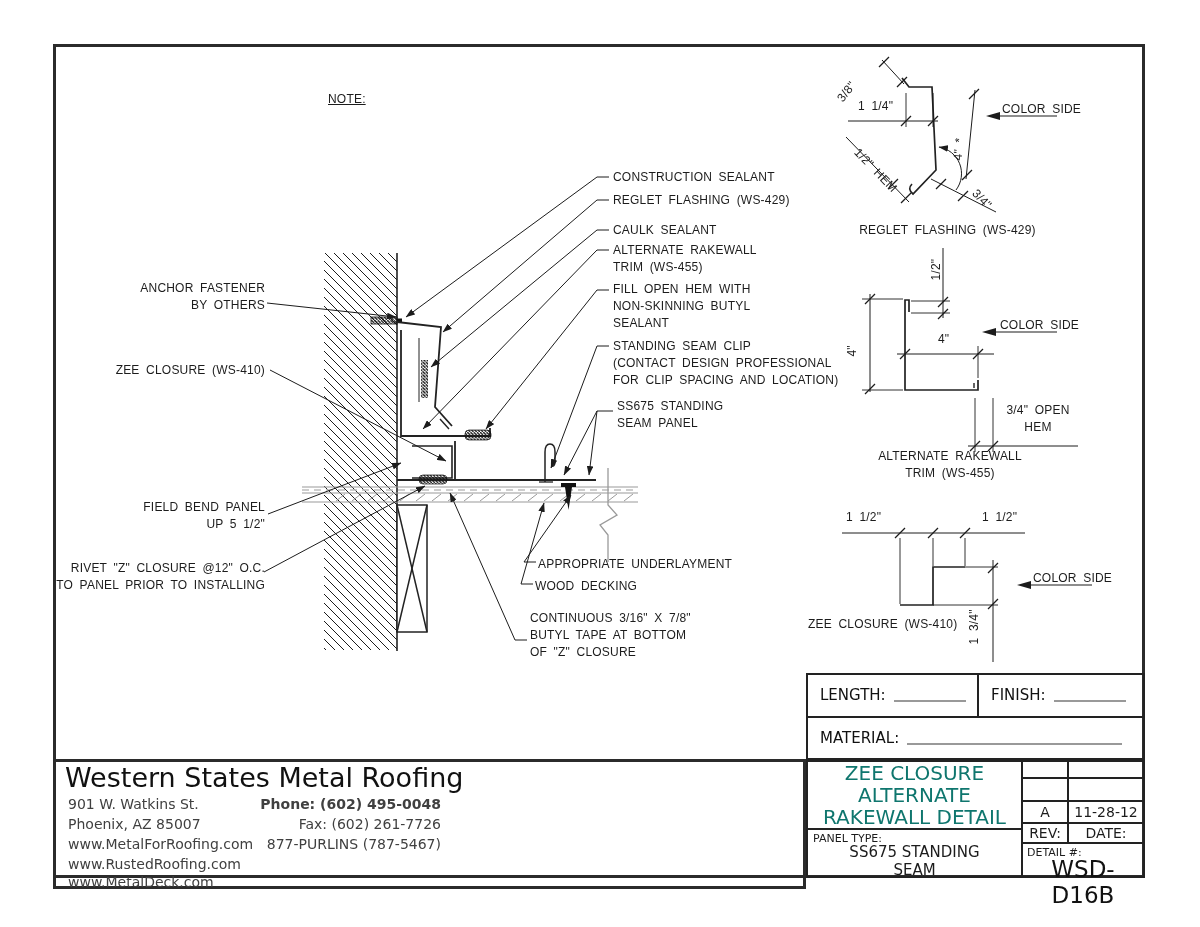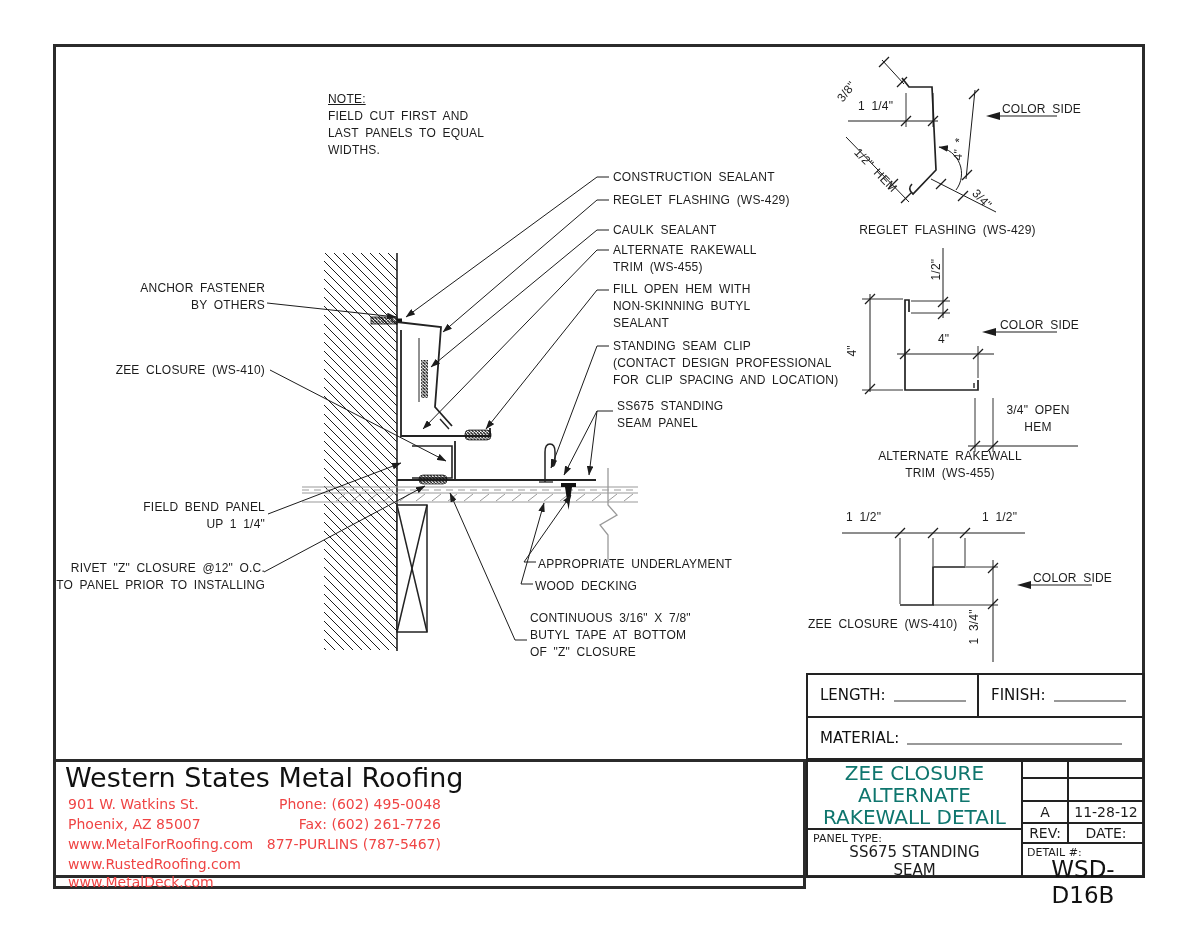--- a/index.html
+++ b/index.html
@@ -42,21 +42,21 @@
              font:14px "DejaVu Sans","Liberation Sans",sans-serif;}
   #trow1{height:15px;} #trow2{height:21px;} #trow3{height:20px;} #trow4{height:18px;}
   #trow5{flex:1;position:relative;border-bottom:none;}
   #trow5 .dlabel{position:absolute;left:4px;top:2px;font:11px "DejaVu Sans","Liberation Sans",sans-serif;}
   #trow5 .dvalue{position:absolute;left:0;right:0;top:12px;text-align:center;
           font:23px "DejaVu Sans","Liberation Sans",sans-serif;color:#111;}
   
   #company{position:absolute;left:53px;top:759px;width:753px;height:130px;
            border:3px solid #2b2b2b;box-sizing:border-box;}
   #cname{position:absolute;left:9px;top:0px;font:27px "DejaVu Sans","Liberation Sans",sans-serif;color:#111;}
-  .cline{position:absolute;font:14px "DejaVu Sans","Liberation Sans",sans-serif;color:#ef4444;}
+  .cline{position:absolute;font:14px "DejaVu Sans","Liberation Sans",sans-serif;color:#404040;}
   .cr{width:200px;text-align:right;}
   svg{position:absolute;left:0;top:0;pointer-events:none;}
 </style>
 </head>
 <body>
 
 <div id="page">
 
   <div id="frame"></div>
 
@@ -167,43 +167,40 @@
       <line x1="994" y1="116" x2="1057" y2="116" stroke="#1c1c1c" stroke-width="1.1"></line>
       <polygon points="986,116 1000,112 1000,120" fill="#1c1c1c"></polygon>
       <line x1="990" y1="332" x2="1057" y2="332" stroke="#1c1c1c" stroke-width="1.1"></line>
       <polygon points="982,332 996,328 996,336" fill="#1c1c1c"></polygon>
       <line x1="1025" y1="585" x2="1092" y2="585" stroke="#1c1c1c" stroke-width="1.1"></line>
       <polygon points="1017,585 1031,581 1031,589" fill="#1c1c1c"></polygon>
     </g>
   </svg>
 
   <div class="lbl" style="left:328px;top:91px;"><span class="u">NOTE:</span></div>
-  <div class="lbl" style="left:328px;top:108px;">FIELD CUT FIRST AND
-LAST PANELS TO EQUAL
-WIDTHS.</div>
 
   <div class="lbl" style="left:613px;top:169px;">CONSTRUCTION SEALANT</div>
   <div class="lbl" style="left:613px;top:192px;">REGLET FLASHING (WS-429)</div>
   <div class="lbl" style="left:613px;top:222px;">CAULK SEALANT</div>
   <div class="lbl" style="left:613px;top:242px;">ALTERNATE RAKEWALL
 TRIM (WS-455)</div>
   <div class="lbl" style="left:613px;top:281px;">FILL OPEN HEM WITH
 NON-SKINNING BUTYL
 SEALANT</div>
   <div class="lbl" style="left:613px;top:338px;">STANDING SEAM CLIP
 (CONTACT DESIGN PROFESSIONAL
 FOR CLIP SPACING AND LOCATION)</div>
   <div class="lbl" style="left:617px;top:398px;">SS675 STANDING
 SEAM PANEL</div>
 
   <div class="lbl ra" style="left:95px;top:280px;width:170px;">ANCHOR FASTENER
 BY OTHERS</div>
   <div class="lbl ra" style="left:95px;top:362px;width:170px;">ZEE CLOSURE (WS-410)</div>
   <div class="lbl ra" style="left:95px;top:499px;width:170px;">FIELD BEND PANEL
-UP 1 1/4"</div>
+UP 5 1/2"</div>
   <div class="lbl ra" style="left:33px;top:560px;width:232px;">RIVET "Z" CLOSURE @12" O.C.
 TO PANEL PRIOR TO INSTALLING</div>
 
   <div class="lbl" style="left:538px;top:556px;">APPROPRIATE UNDERLAYMENT</div>
   <div class="lbl" style="left:535px;top:578px;">WOOD DECKING</div>
   <div class="lbl" style="left:530px;top:610px;">CONTINUOUS 3/16" X 7/8"
 BUTYL TAPE AT BOTTOM
 OF "Z" CLOSURE</div>
 
   <div class="lbl rot" style="left:840px;top:92px;transform:rotate(-52deg);">3/8"</div>
@@ -283,18 +280,18 @@
     </div>
   </div>
 
   <div id="company">
     <div id="cname">Western States Metal Roofing</div>
     <div class="cline" style="left:12px;top:34px;">901 W. Watkins St.</div>
     <div class="cline" style="left:12px;top:54px;">Phoenix, AZ 85007</div>
     <div class="cline" style="left:12px;top:74px;">www.MetalForRoofing.com</div>
     <div class="cline" style="left:12px;top:94px;">www.RustedRoofing.com</div>
     <div class="cline" style="left:12px;top:112px;">www.MetalDeck.com</div>
-    <div class="cline cr" style="left:185px;top:34px;">Phone: (602) 495-0048</div>
+    <div class="cline cr" style="left:185px;top:34px;font-weight:bold;">Phone: (602) 495-0048</div>
     <div class="cline cr" style="left:185px;top:54px;">Fax: (602) 261-7726</div>
     <div class="cline cr" style="left:185px;top:74px;">877-PURLINS (787-5467)</div>
   </div>
 
 </div>
 
 </body></html>

